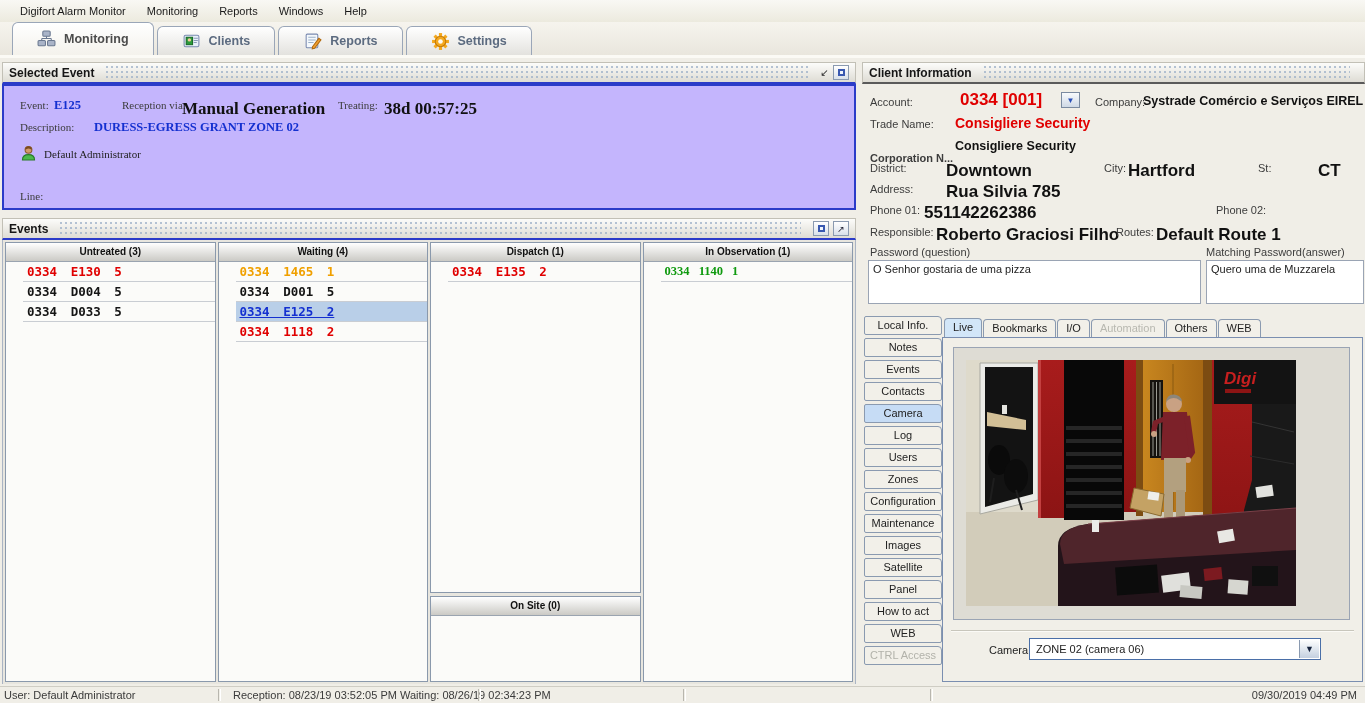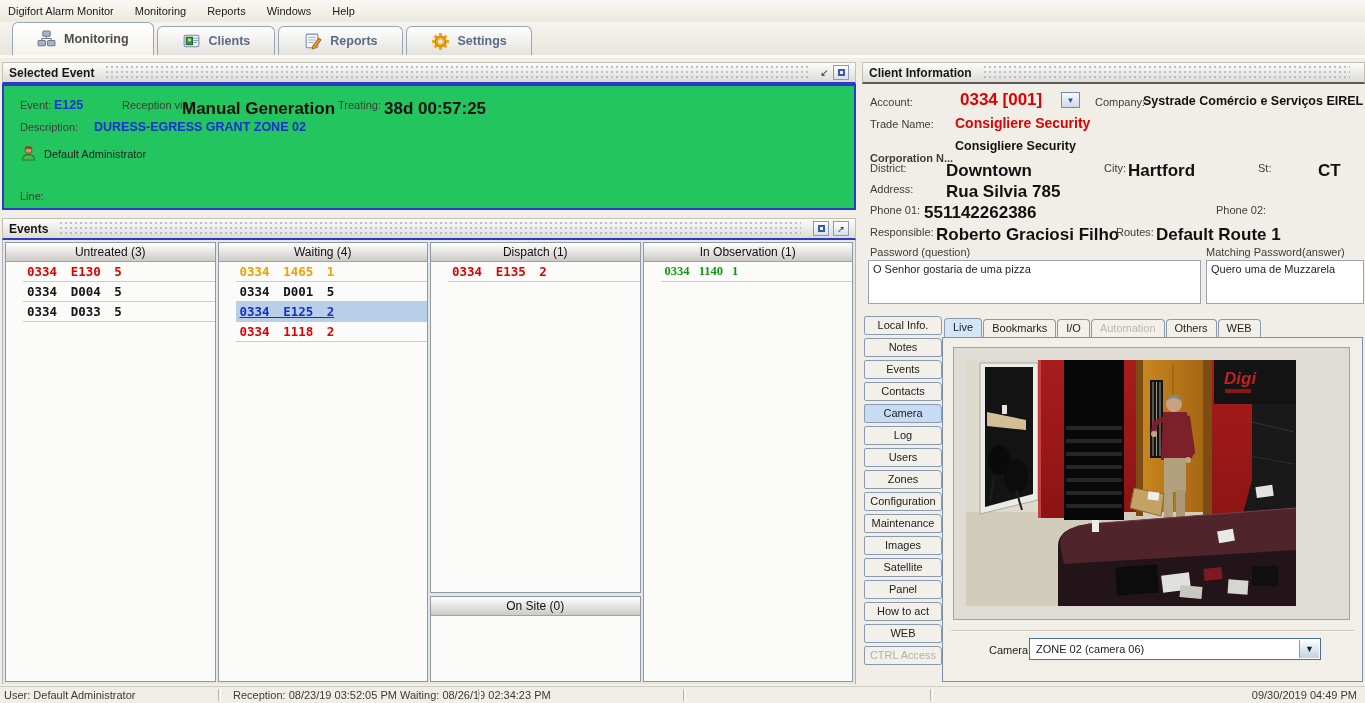--- a/index.html
+++ b/index.html
@@ -4,21 +4,21 @@
 <style>
   * { box-sizing: border-box; margin: 0; padding: 0; }
   html,body { width:1365px; height:703px; overflow:hidden; }
   body {
     position:relative; background:#f0eee7;
     font-family:"Liberation Sans","DejaVu Sans",sans-serif; font-size:11px; color:#222;
   }
   
   .menubar { position:absolute; left:0; top:0; width:100%; height:22px;
     background:linear-gradient(#f9f8f4,#ecead f0); background:linear-gradient(#f9f8f4,#eceade);
-    display:flex; align-items:center; padding-left:8px; z-index:5; }
+    display:flex; align-items:center; padding-left:20px; z-index:5; }
   .menu-item { margin-right:21px; color:#1a1a1a; cursor:default; }
   .bg-window-edge { position:absolute; left:681px; top:0; width:252px; height:7px;
     background:linear-gradient(#8b98ad,#4f5d78); border:1px solid #35405a; border-bottom:none;
     border-radius:3px 3px 0 0; z-index:4; }
   
   .tabbar { position:absolute; left:0; top:22px; width:100%; height:36px;
     background:linear-gradient(#f6f4ee,#e9e6dd); border-bottom:3px solid #fbfaf5; z-index:5;
     display:flex; align-items:flex-end; padding-left:12px; }
   .tab { height:29px; margin-right:3px; padding:0 24px; display:flex; align-items:center; gap:8px;
     border:1px solid #9aa6b8; border-bottom:none; border-radius:6px 6px 0 0;
@@ -33,38 +33,38 @@
   .pattern { flex:1; height:13px; margin-right:8px;
     background-image:radial-gradient(circle at 1px 1px,#9db0c8 1px,rgba(0,0,0,0) 1.1px);
     background-size:5px 5px; opacity:.75; }
   .hdr-btn { width:16px; height:15px; margin-left:4px; border:1px solid #8a9ab0;
     background:linear-gradient(#ffffff,#d8e0ea); display:flex; align-items:center; justify-content:center;
     font-size:9px; color:#223; cursor:pointer; flex:none; }
   .blue-sq { width:7px; height:7px; border:2px solid #3858b0; background:#eef4fc; }
   .hdr-glyph { font-size:10px; color:#222; margin-left:4px; flex:none; }
   
   .left-col { position:absolute; left:2px; top:62px; width:854px; }
-  .se-body { height:126px; background:#22c55e; border:2px solid #2b3bc8; position:relative; }
+  .se-body { height:126px; background:#c4b5fd; border:2px solid #2b3bc8; position:relative;font-family:Liberation Serif, serif; }
   .se-hdr { border-bottom:2px solid #2b3bc8; }
   .fld { position:absolute; white-space:nowrap; }
   .lbl { color:#3c3c3c; }
   .v-bold { font-weight:bold; color:#111; font-size:17px; }
   .v-blue { font-weight:bold; color:#1430d0; font-size:12.5px; }
   .v-red-lg { font-weight:bold; color:#e00000; font-size:17px; }
   .v-red-md { font-weight:bold; color:#e00000; font-size:14px; }
   .op-icon { position:absolute; width:17px; height:18px; }
   
   .events-panel { margin-top:8px; }
   .ev-hdr { border-bottom:2px solid #2b3bc8; }
   .events-grid { height:444px; background:#e8e6df; border-left:1px solid #aab4c4; border-right:1px solid #aab4c4;
     display:grid; grid-template-columns:repeat(4,1fr); gap:2px; padding:2px; }
   .evt-col { display:flex; flex-direction:column; min-width:0; }
   .evt-section { display:flex; flex-direction:column; background:#fbfbf9; border:1px solid #8a99ac; }
   .evt-section.sub { margin-top:3px; }
-  .evt-col-header { height:19px; line-height:18px; text-align:center; font-weight:normal; font-size:12px; color:#111;
+  .evt-col-header { height:19px; line-height:18px; text-align:center; font-weight:bold; font-size:10px; color:#111;
     background:linear-gradient(#ffffff,#cbcac5); border-bottom:1px solid #9aa4b0; flex:none; }
   .evt-rows { flex:1; overflow:hidden;padding-left:17px; }
   .evt-row { height:20px; line-height:19px; padding-left:4px; border-bottom:1px solid #c9cdd3;
     font-family:"DejaVu Sans Mono",monospace; font-weight:bold; font-size:12.5px; word-spacing:6px;
     white-space:nowrap; cursor:default; }
   .evt-row.selected { background:#b9cfe8; }
   
   .client-panel { position:absolute; left:862px; top:62px; width:503px; }
   .ci-hdr { border-bottom:2px solid #5a5a5a; }
   .ci-body { position:relative; height:226px; background:#f0eee7; overflow:hidden; }

